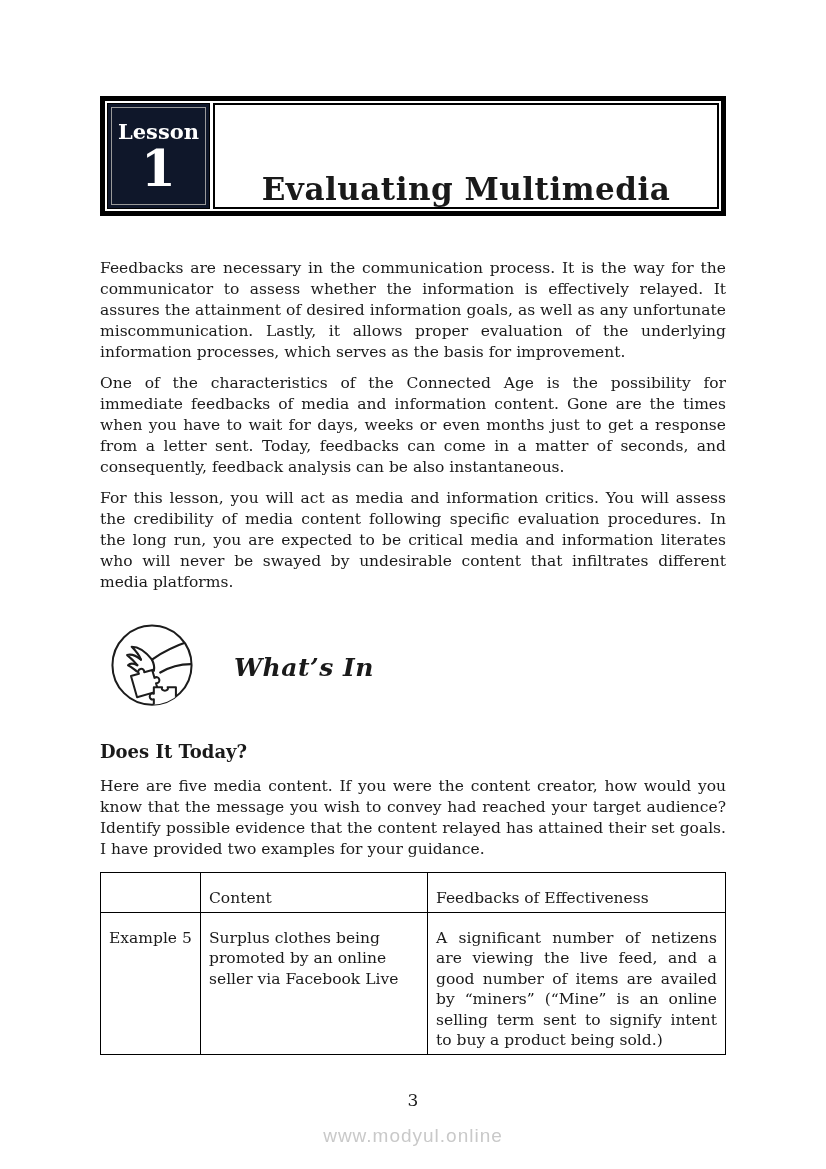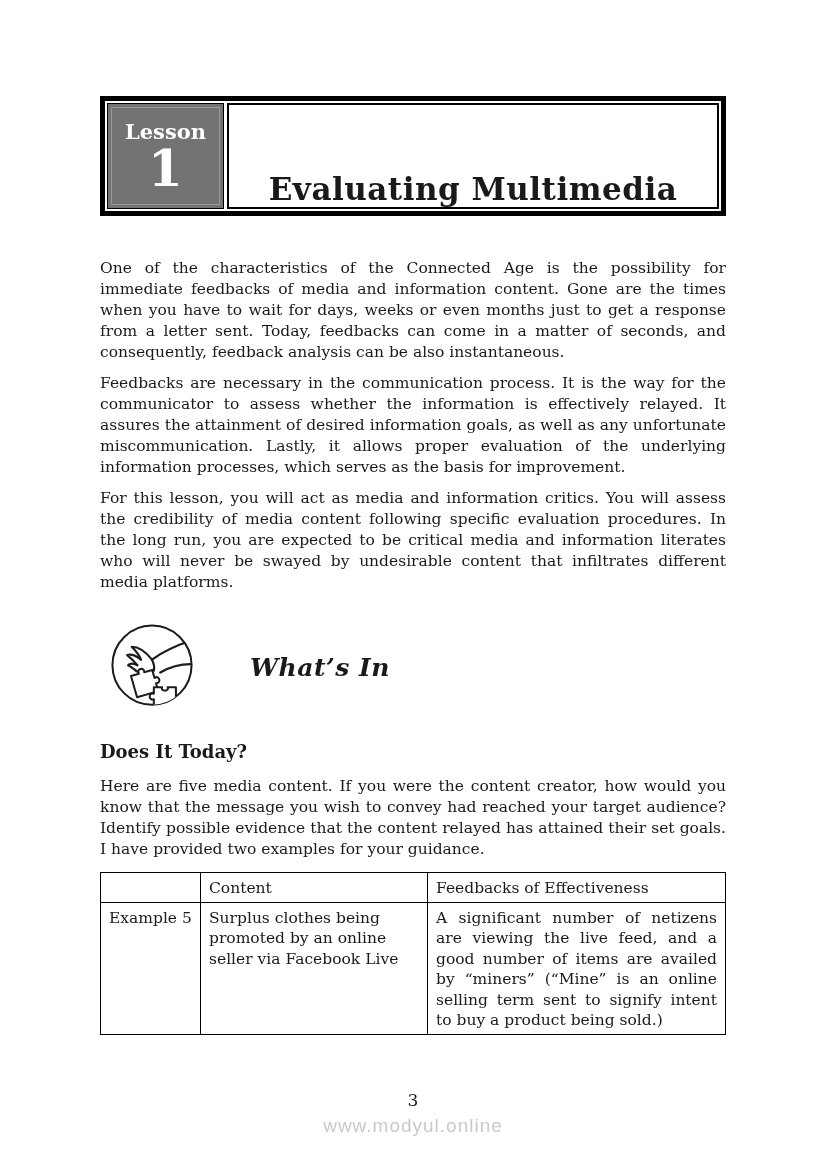--- a/index.html
+++ b/index.html
@@ -17,23 +17,23 @@
   .content { padding: 96px 100px 0 100px; }
 
   
   .lesson-header {
     border: 5px solid #000;
     padding: 2px;
     margin-bottom: 42px;
   }
   .lesson-header-inner { display: flex; gap: 3px; }
   .lesson-badge {
-    width: 117px;
+    width: 103px;
     min-height: 106px;
-    background: #737373;
+    background: #0f172a;
     color: #fff;
     border: 1px solid #000;
     display: flex;
   }
   .lesson-badge-frame {
     flex: 1;
     margin: 3px;
     border: 1px solid #9a9a9a;
     display: flex;
     flex-direction: column;
@@ -57,58 +57,58 @@
     line-height: 21px;
     text-align: justify;
     margin-bottom: 10px;
   }
 
   
   .whats-in {
     display: flex;
     align-items: center;
     margin: 26px 0 18px 6px;
-    gap: 52px;
+    gap: 36px;
   }
   .whats-in-icon { width: 92px; height: 96px; }
   .whats-in-title { font-size: 25px; font-weight: bold; font-style: italic; letter-spacing: 0.5px; }
 
   
   .activity-heading { font-size: 18px; font-weight: bold; margin: 26px 0 14px 0; }
 
   
   .activity-table {
     width: 100%;
     border-collapse: collapse;
     margin-top: 12px;
     font-size: 15.5px;
   }
   .activity-table td, .activity-table th {
     border: 1.5px solid #000;
     vertical-align: top;
     text-align: left;
     font-weight: normal;
-    padding: 5px 8px 3px 8px;
+    padding: 15px 8px 3px 8px;
     line-height: 20.5px;
   }
   .activity-table .col-label { width: 100px; }
   .activity-table .col-content { width: 227px; }
   .activity-table td.justify { text-align: justify; }
 
   
   .footer {
     position: absolute;
     left: 0;
     right: 0;
     top: 1090px;
     text-align: center;
   }
   .page-number { font-size: 17px; color: #1a1a1a; }
   .watermark {
-    margin-top: 5px;
+    margin-top: 15px;
     font-family: "Liberation Sans", sans-serif;
     font-size: 19px;
     letter-spacing: 1px;
     color: #c9c9c9;
   }
 
   svg .line { fill: none; stroke: #1c1c1c; stroke-width: 2.4; stroke-linecap: round; stroke-linejoin: round; }
   svg .shape { fill: #ffffff; stroke: #1c1c1c; stroke-width: 2.2; stroke-linejoin: round; }
 </style>
 </head>
@@ -124,22 +124,22 @@
             <div class="lesson-label">Lesson</div>
             <div class="lesson-number">1</div>
           </div>
         </div>
         <div class="lesson-title-cell">
           <h1 class="lesson-title">Evaluating Multimedia</h1>
         </div>
       </div>
     </div>
 
+    <p class="para">Feedbacks are necessary in the communication process. It is the way for the communicator to assess whether the information is effectively relayed. It assures the attainment of desired information goals, as well as any unfortunate miscommunication. Lastly, it allows proper evaluation of the underlying information processes, which serves as the basis for improvement.</p>
     <p class="para">One of the characteristics of the Connected Age is the possibility for immediate feedbacks of media and information content. Gone are the times when you have to wait for days, weeks or even months just to get a response from a letter sent. Today, feedbacks can come in a matter of seconds, and consequently, feedback analysis can be also instantaneous.</p>
-    <p class="para">Feedbacks are necessary in the communication process. It is the way for the communicator to assess whether the information is effectively relayed. It assures the attainment of desired information goals, as well as any unfortunate miscommunication. Lastly, it allows proper evaluation of the underlying information processes, which serves as the basis for improvement.</p>
     <p class="para">For this lesson, you will act as media and information critics. You will assess the credibility of media content following specific evaluation procedures. In the long run, you are expected to be critical media and information literates who will never be swayed by undesirable content that infiltrates different media platforms.</p>
 
     <div class="whats-in">
       <span class="whats-in-icon">
         <svg viewBox="0 0 100 100" width="92" height="96" aria-hidden="true">
           <defs>
             <clipPath id="circ">
                 <circle cx="50" cy="48" r="43"></circle>
               </clipPath>
           </defs>

